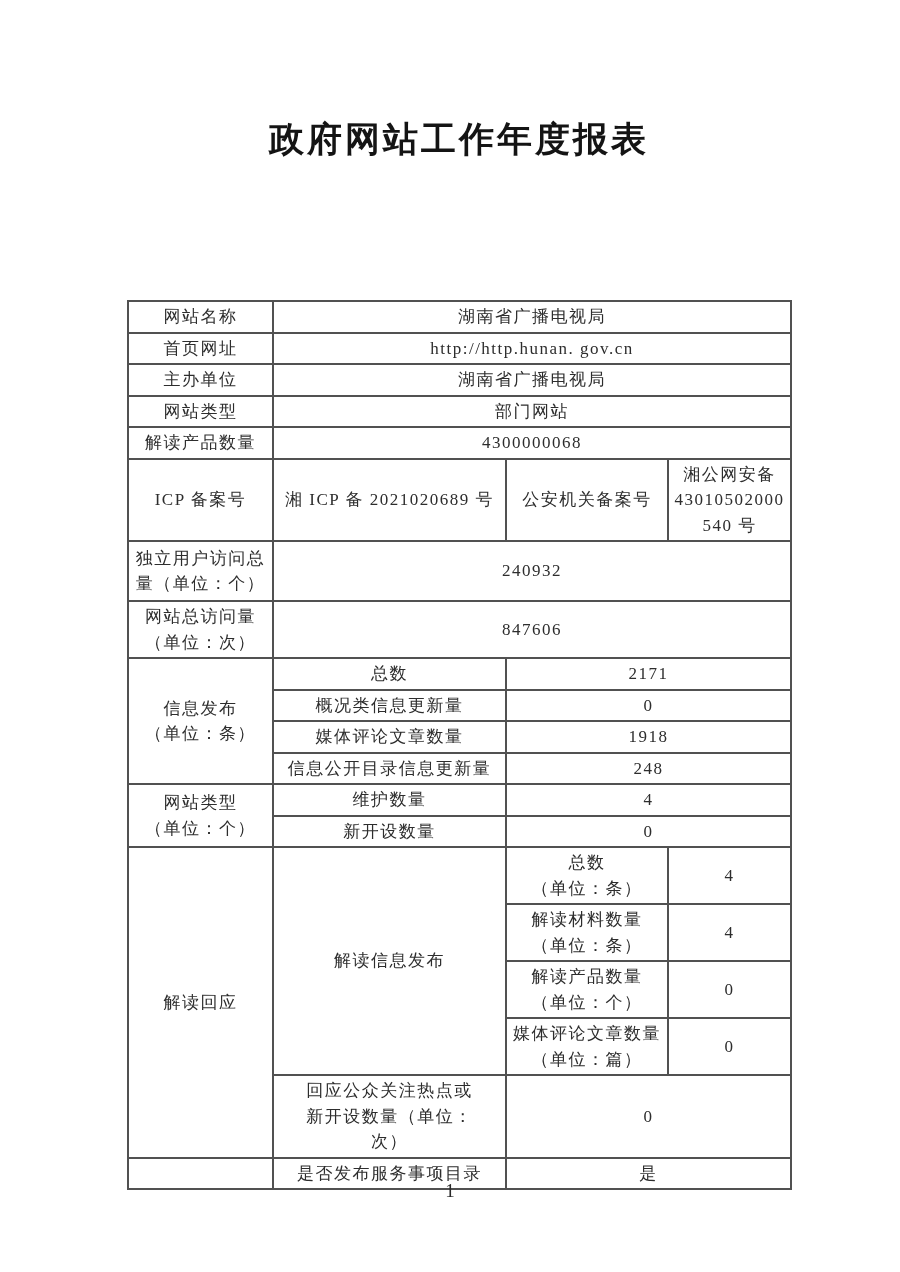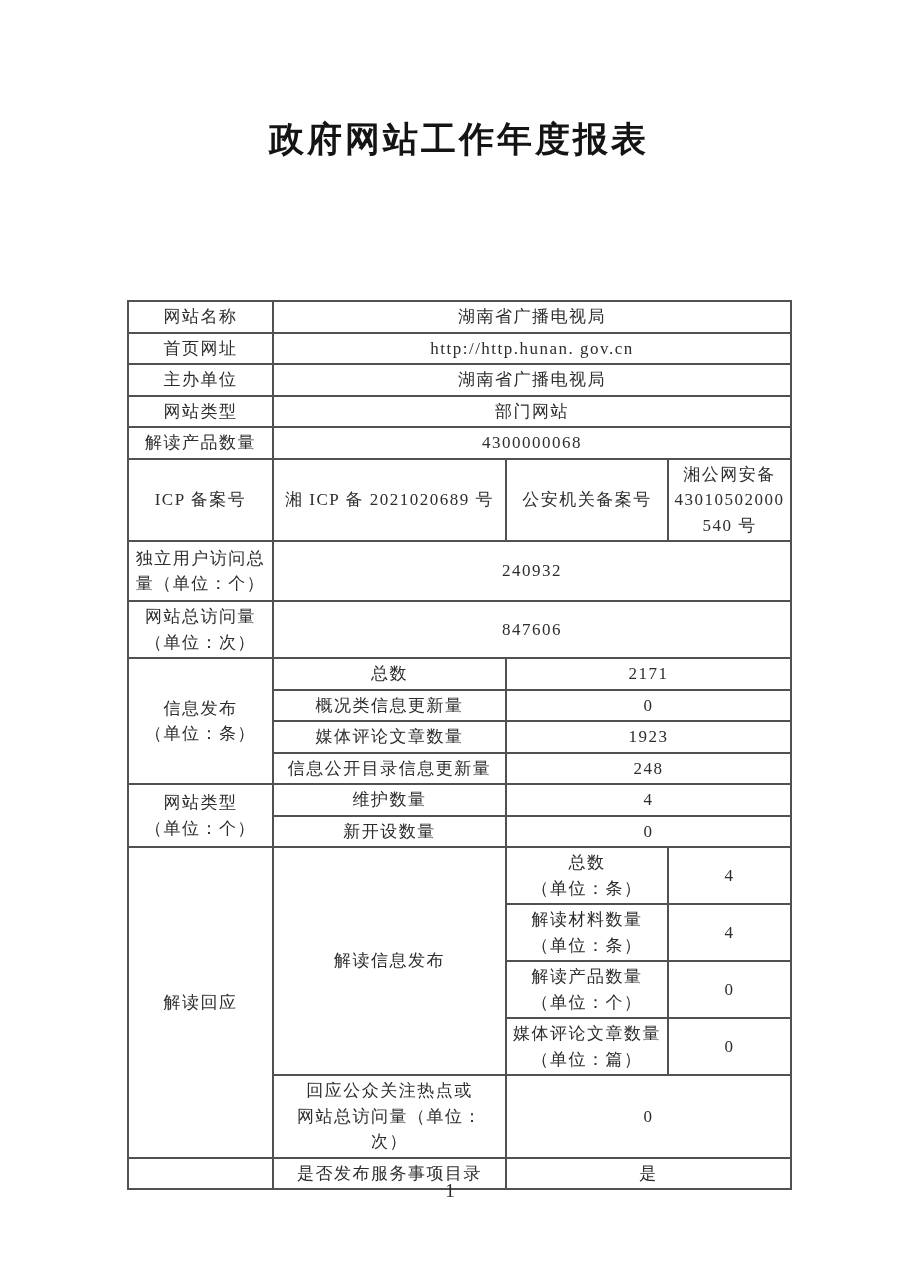--- a/index.html
+++ b/index.html
@@ -110,21 +110,21 @@
 （单位：条）</td>
         <td>总数</td>
         <td colspan="2">2171</td>
       </tr>
       <tr class="h31">
         <td>概况类信息更新量</td>
         <td colspan="2">0</td>
       </tr>
       <tr class="h31">
         <td>媒体评论文章数量</td>
-        <td colspan="2">1923</td>
+        <td colspan="2">1918</td>
       </tr>
       <tr class="h31">
         <td>信息公开目录信息更新量</td>
         <td colspan="2">248</td>
       </tr>
       <tr class="h30">
         <td rowspan="2">网站类型
 （单位：个）</td>
         <td>维护数量</td>
         <td colspan="2">4</td>
@@ -150,21 +150,21 @@
 （单位：个）</td>
         <td>0</td>
       </tr>
       <tr class="h52">
         <td>媒体评论文章数量
 （单位：篇）</td>
         <td>0</td>
       </tr>
       <tr class="h82">
         <td>回应公众关注热点或
-网站总访问量（单位：
+新开设数量（单位：
 次）</td>
         <td colspan="2">0</td>
       </tr>
       <tr class="h33">
         <td></td>
         <td>是否发布服务事项目录</td>
         <td colspan="2">是</td>
       </tr>
     </tbody>
   </table>

